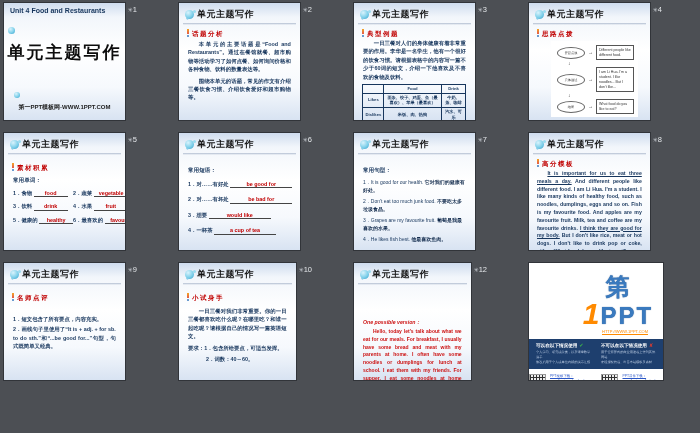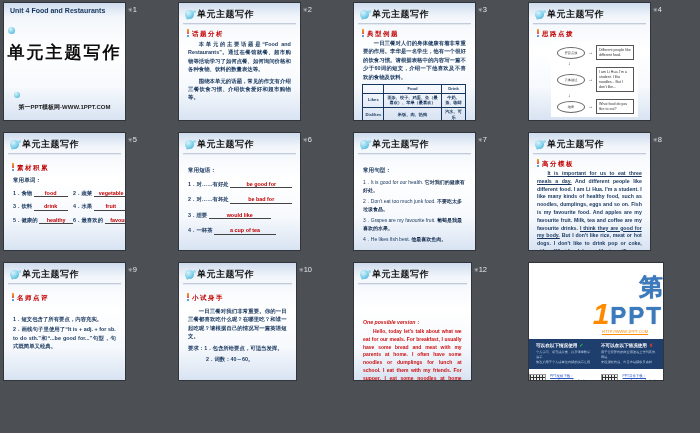--- a/index.html
+++ b/index.html
@@ -84,21 +84,21 @@
   
   .hang{margin-top:2px;}
 
   
   .opv{margin:34px 9px 0 9px;font-size:5.2px;color:#cc1111;font-weight:bold;font-style:italic;}
   .red-essay{margin:2px 9px 0 9px;font-size:5px;line-height:1.55;color:#cc1111;
              font-weight:bold;text-align:justify;text-indent:2em;}
 
   
   .t-last{background:#fff;}
-  .logo{ text-align:right;margin-top:12px;line-height:1;margin-left:43px;}
+  .logo{ text-align:center;margin-top:12px;line-height:1;margin-left:43px;}
   .di{font-size:24px;font-weight:bold;color:#3a7abf;text-shadow:0 0 1px #1f4f86;}
   .one{font-size:30px;font-weight:bold;font-style:italic;color:#ff8a00;margin:0 1px;}
   .pptword{font-size:24px;font-weight:bold;color:#3a7abf;letter-spacing:2px;text-shadow:0 0 1px #1f4f86;}
   .url{text-align:center;margin:0 0 0 58px;font-size:4px;color:#ff8a00;text-decoration:underline;}
   .band{background:#1e3f6e;margin-top:5px;padding:3px 7px 4px 7px;display:flex;gap:10px;}
   .bcol{flex:1;}
   .bh{display:flex;align-items:center;gap:2px;font-size:4.6px;font-weight:bold;color:#ffffff;margin-bottom:1.5px;}
   .chk{color:#3cb54a;font-size:5px;}
   .crx{color:#e23b2e;font-size:5px;}
   .bl{font-size:3.2px;color:#b9c9e0;line-height:1.6;}

